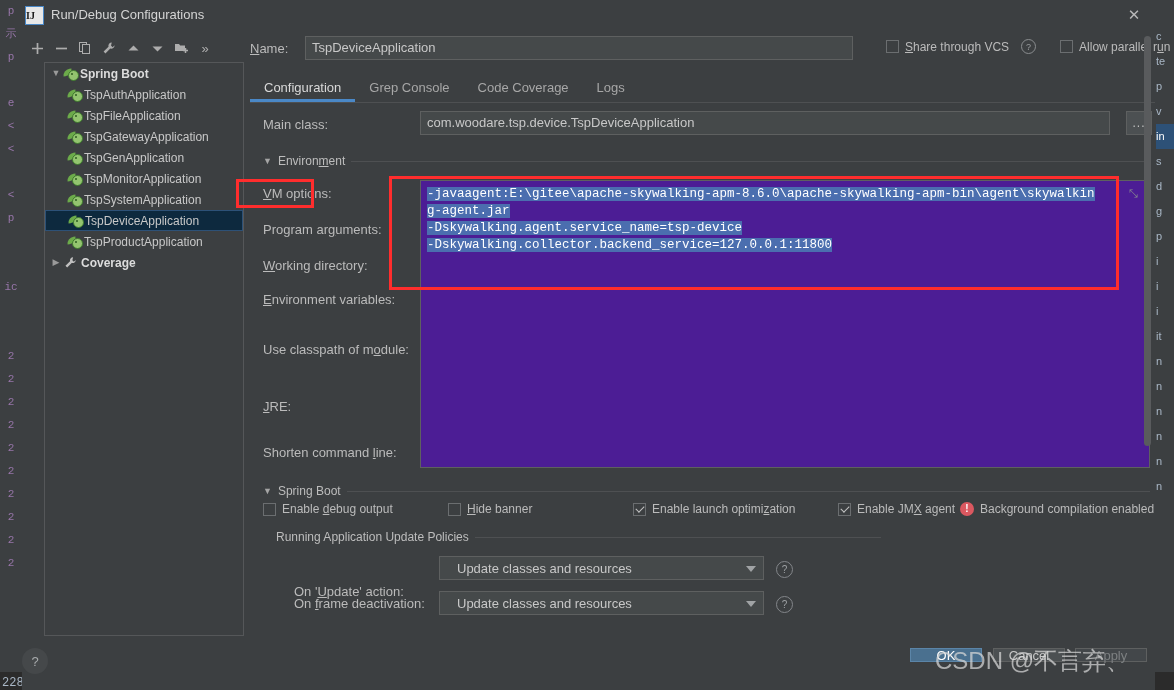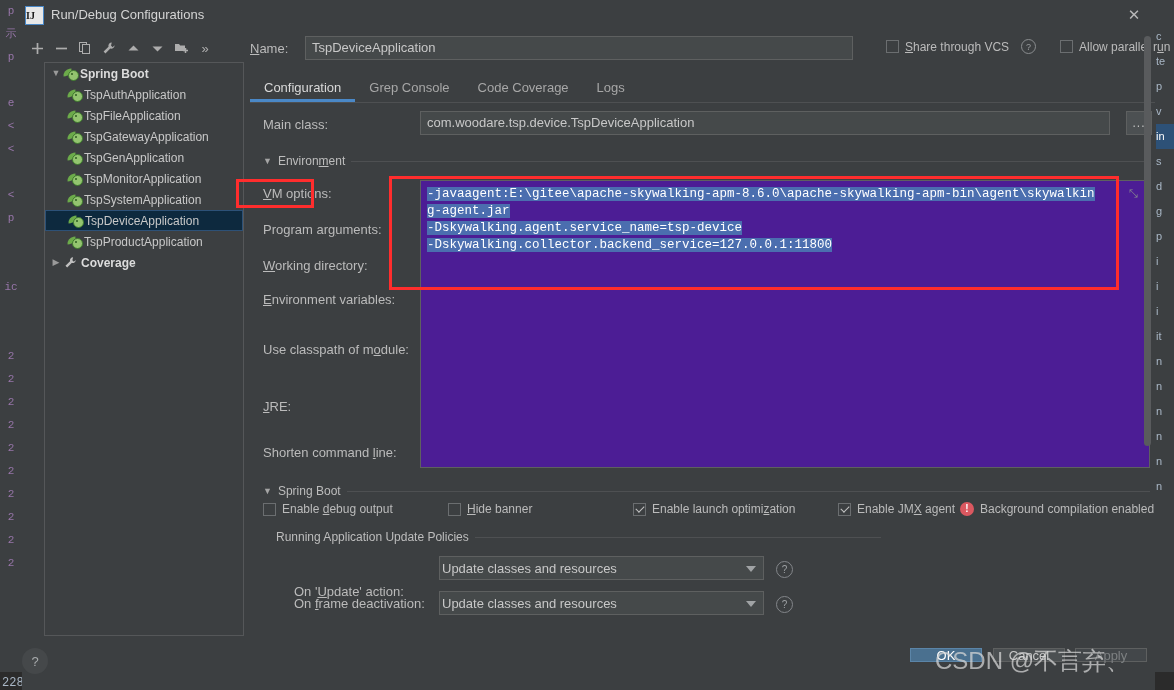--- a/index.html
+++ b/index.html
@@ -116,21 +116,21 @@
   
   .redbox{position:absolute;border:3px solid #ff2d2d;box-sizing:border-box;pointer-events:none;}
 
   
   .sbchecks{position:absolute;left:13px;top:0;display:flex;align-items:center;white-space:nowrap;}
   .sbchk{display:flex;align-items:center;gap:6px;margin-right:0;}
   .errdot{width:14px;height:14px;border-radius:50%;background:#db5860;display:inline-flex;
      align-items:center;justify-content:center;color:#fff;font-size:10px;font-weight:bold;line-height:1;flex:0 0 auto;}
 
   .combo{position:absolute;height:24px;background:#45494a;border:1px solid #5e6060;box-sizing:border-box;
-     display:flex;align-items:center;padding:0 2px;font-size:13px;color:#c8c8c8;}
+     display:flex;align-items:center;padding:0 17px;font-size:13px;color:#c8c8c8;}
   .combo .arw{position:absolute;right:7px;top:9px;width:0;height:0;border-left:5px solid transparent;
      border-right:5px solid transparent;border-top:6px solid #a0a3a5;}
   .helpcirc{position:absolute;width:15px;height:15px;border:1px solid #83868a;border-radius:50%;
      display:flex;align-items:center;justify-content:center;font-size:10px;color:#9ea1a4;}
 
   
   .help-btn{position:absolute;left:22px;top:648px;width:26px;height:26px;border-radius:50%;
      background:#45484a;display:flex;align-items:center;justify-content:center;color:#a8abad;font-size:13px;}
   .btn{position:absolute;height:14px;border:1px solid #5e6060;box-sizing:border-box;display:flex;
      align-items:center;justify-content:center;font-size:13px;color:#c9c9c9;background:#4c5052;}

